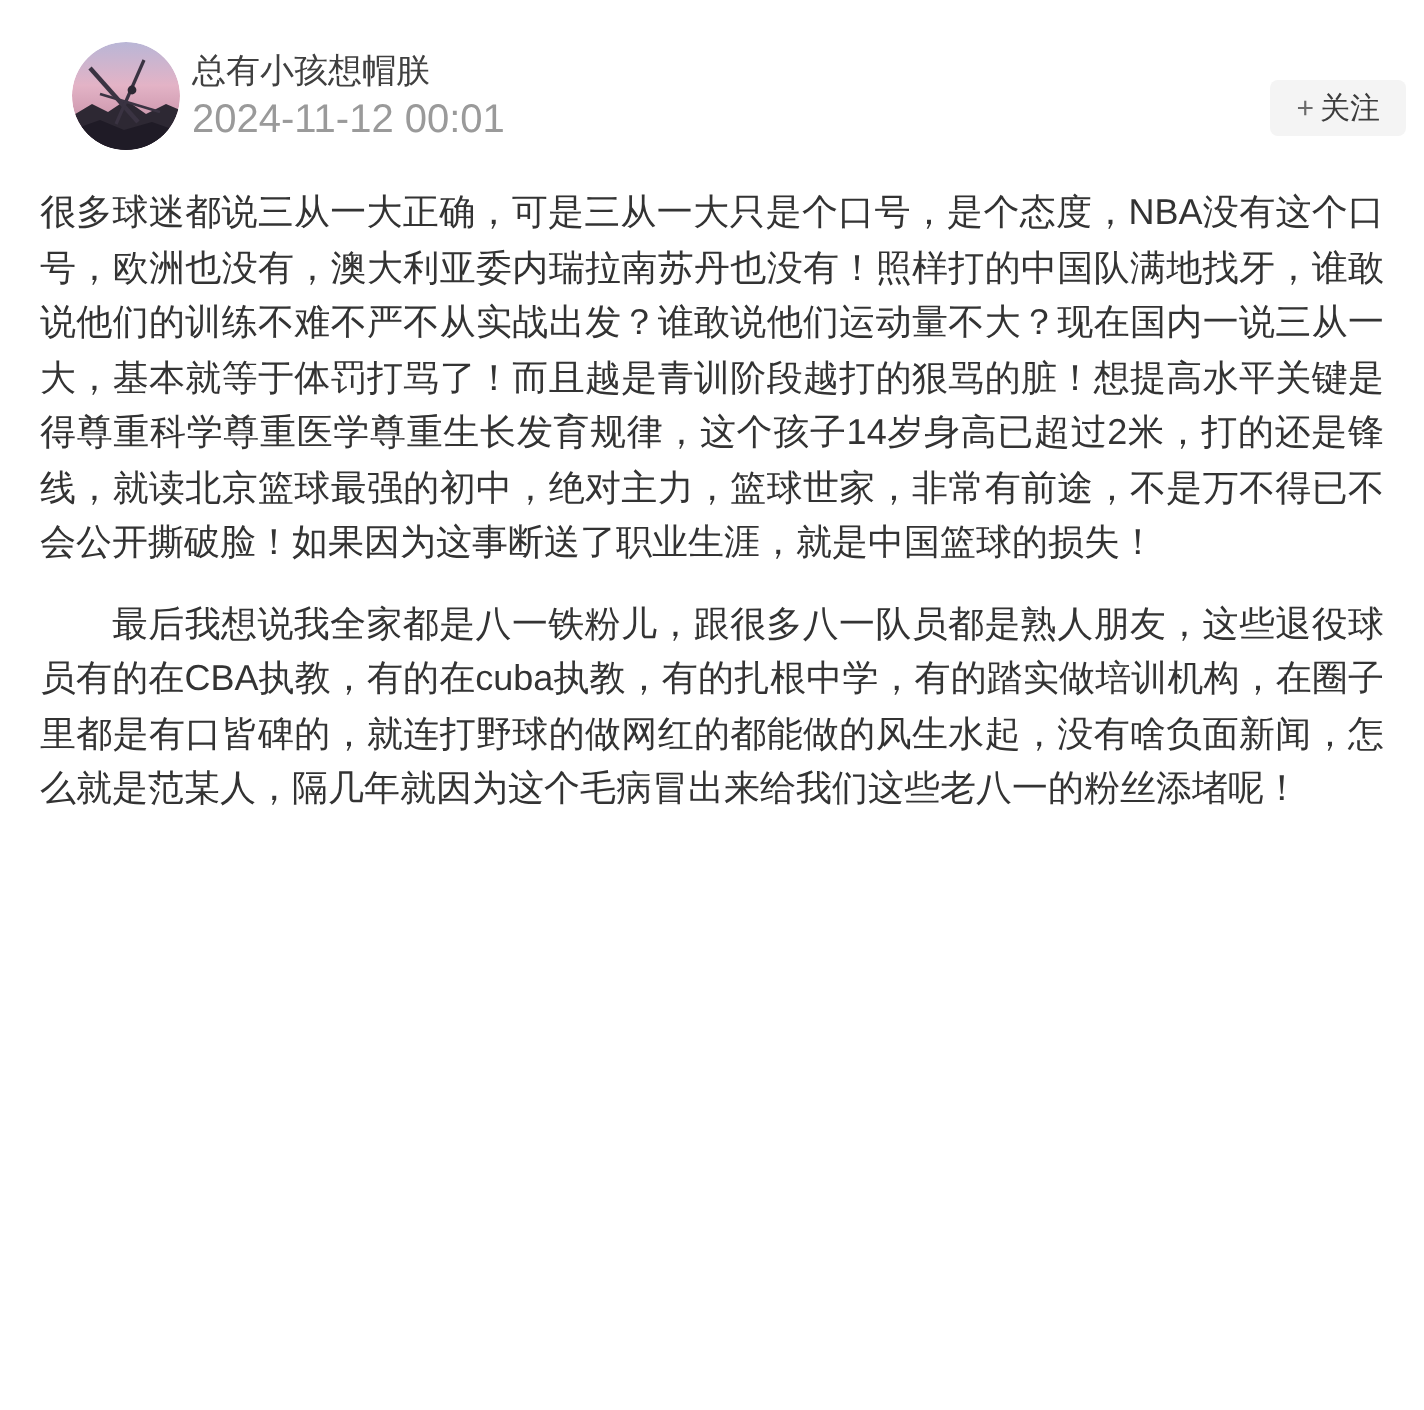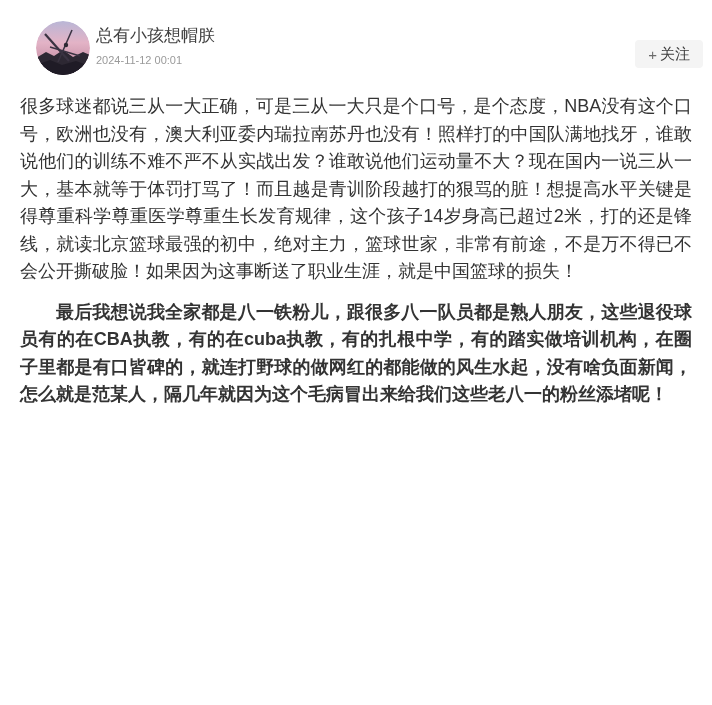--- a/index.html
+++ b/index.html
@@ -19,21 +19,21 @@
     overflow: hidden; cursor: pointer;
   }
   .avatar svg { display: block; width: 54px; height: 54px; }
   .username {
     position: absolute; left: 96px; top: 25px;
     font-size: 17px; color: #404040; line-height: 22px;
     cursor: pointer;
   }
   .timestamp {
     position: absolute; left: 96px; top: 51px;
-    font-size: 11px; color: #9a9a9a; line-height: 18px;
+    font-size: 20px; color: #9a9a9a; line-height: 18px;
   }
   .follow-btn {
     position: absolute; right: 9px; top: 40px;
     height: 28px; padding: 0 13px;
     background: #f4f4f4; border: none; border-radius: 4px;
     font-size: 15px; color: #3c3c3c;
     display: flex; align-items: center; gap: 3px;
     cursor: pointer;
     font-family: "Liberation Sans", sans-serif;
   }
@@ -43,21 +43,21 @@
   .content {
     position: absolute; left: 20px; top: 93px;
     width: 672px;
     font-size: 18px; line-height: 27.5px;
     color: #333333;
     text-align: justify;
     text-justify: inter-ideograph;
   }
   .content p { margin: 0 0 13px 0; }
   .content p + p { text-indent: 2em; }
-  .content p:last-child { margin-bottom: 0; font-weight: bold; }
+  .content p:last-child { margin-bottom: 0; }
 </style>
 </head>
 <body>
 
 <div class="post">
 
   <div class="header">
 
     <div class="avatar" title="twilight-sky-silhouette-photo">
       <svg viewBox="0 0 54 54">

